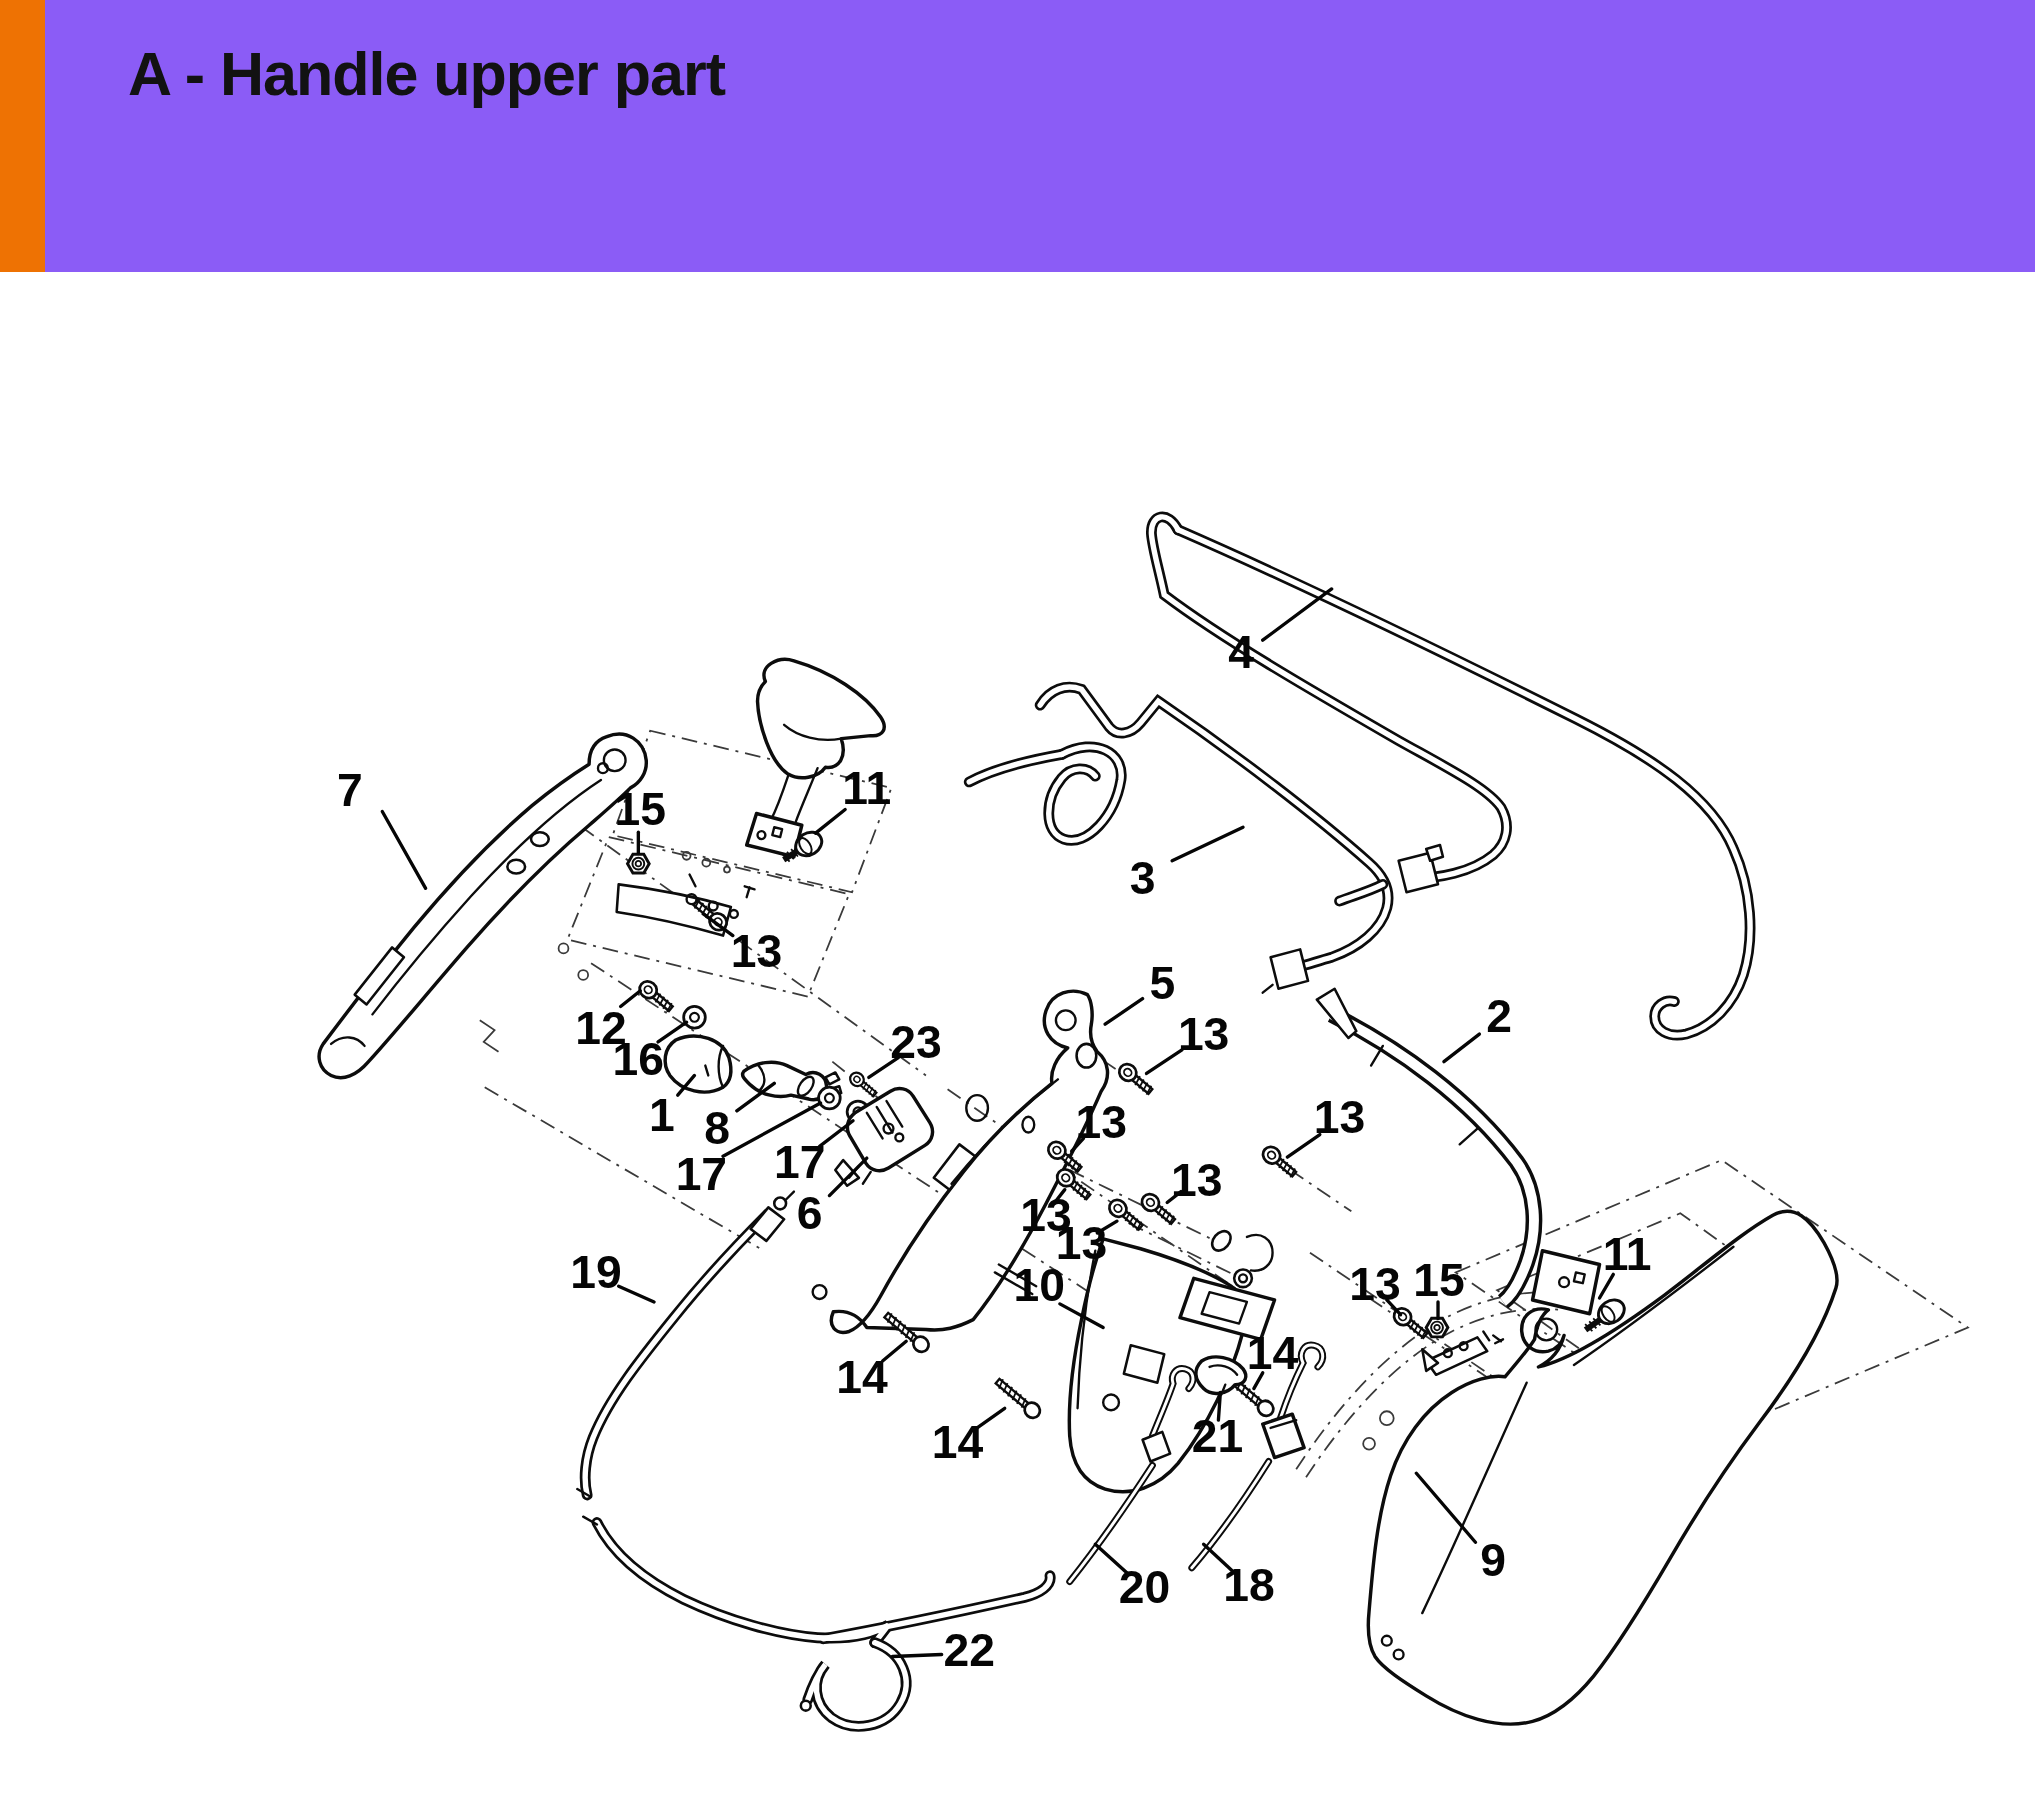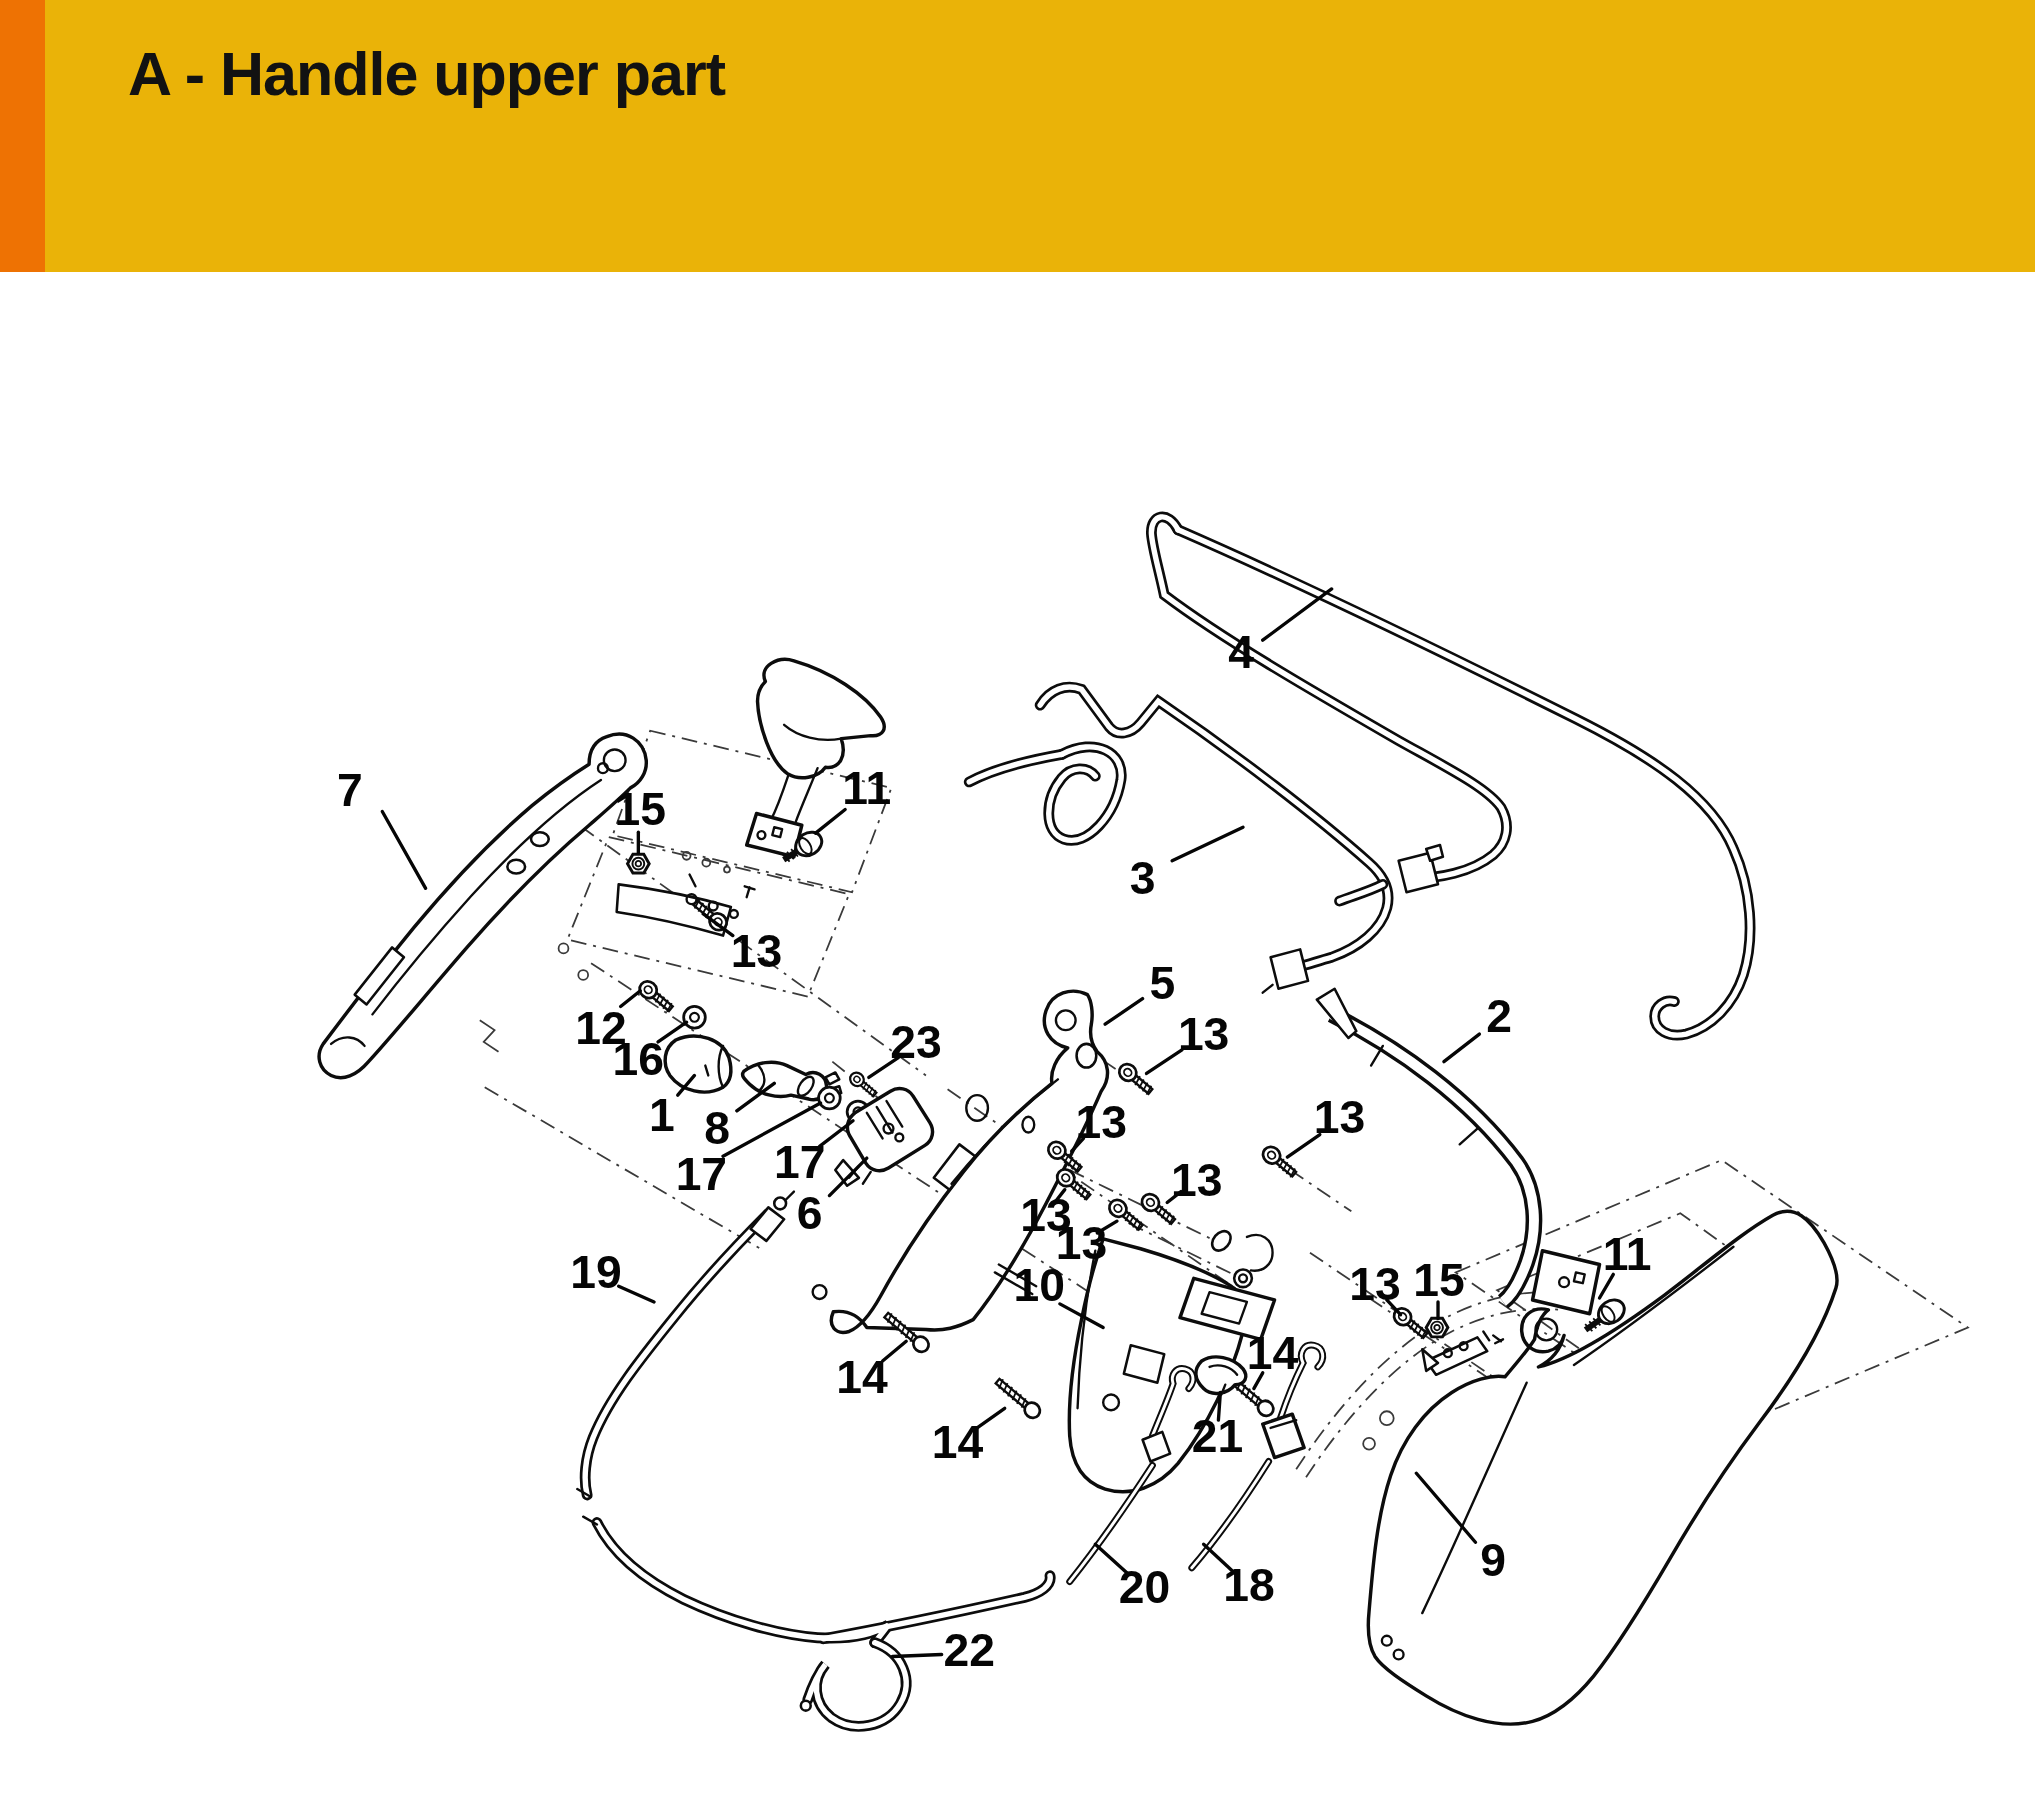--- a/index.html
+++ b/index.html
@@ -1,18 +1,18 @@
 <!DOCTYPE html>
 <html><head>
 <meta charset="utf-8">
 <style>
   html,body{margin:0;padding:0;background:#fff;}
   .page{position:relative;width:2035px;height:1816px;background:#ffffff;overflow:hidden;
         font-family:"Liberation Sans",sans-serif;}
-  .header-band{position:absolute;left:0;top:0;width:2035px;height:272px;background:#eab308;text-align:center;}
+  .header-band{position:absolute;left:0;top:0;width:2035px;height:272px;background:#8b5cf6;text-align:center;}
   .accent-bar{position:absolute;left:0;top:0;width:45px;height:272px;background:#ee7203;}
   .page-title{position:absolute;left:128px;top:39px;margin:0;font-size:61px;font-weight:bold;
               color:#121212;letter-spacing:-1px;}
   svg{position:absolute;left:0;top:0;}
   
   .part{fill:#ffffff;stroke:#0c0c0c;stroke-width:3.5;stroke-linejoin:round;stroke-linecap:round;}
   .det{fill:none;stroke:#0c0c0c;stroke-width:2.4;stroke-linejoin:round;stroke-linecap:round;}
   .detf{fill:#ffffff;stroke:#0c0c0c;stroke-width:2.6;stroke-linejoin:round;}
   .tube-out{fill:none;stroke:#0c0c0c;stroke-width:11;stroke-linecap:round;}
   .tube-in{fill:none;stroke:#ffffff;stroke-width:5.5;stroke-linecap:round;}

